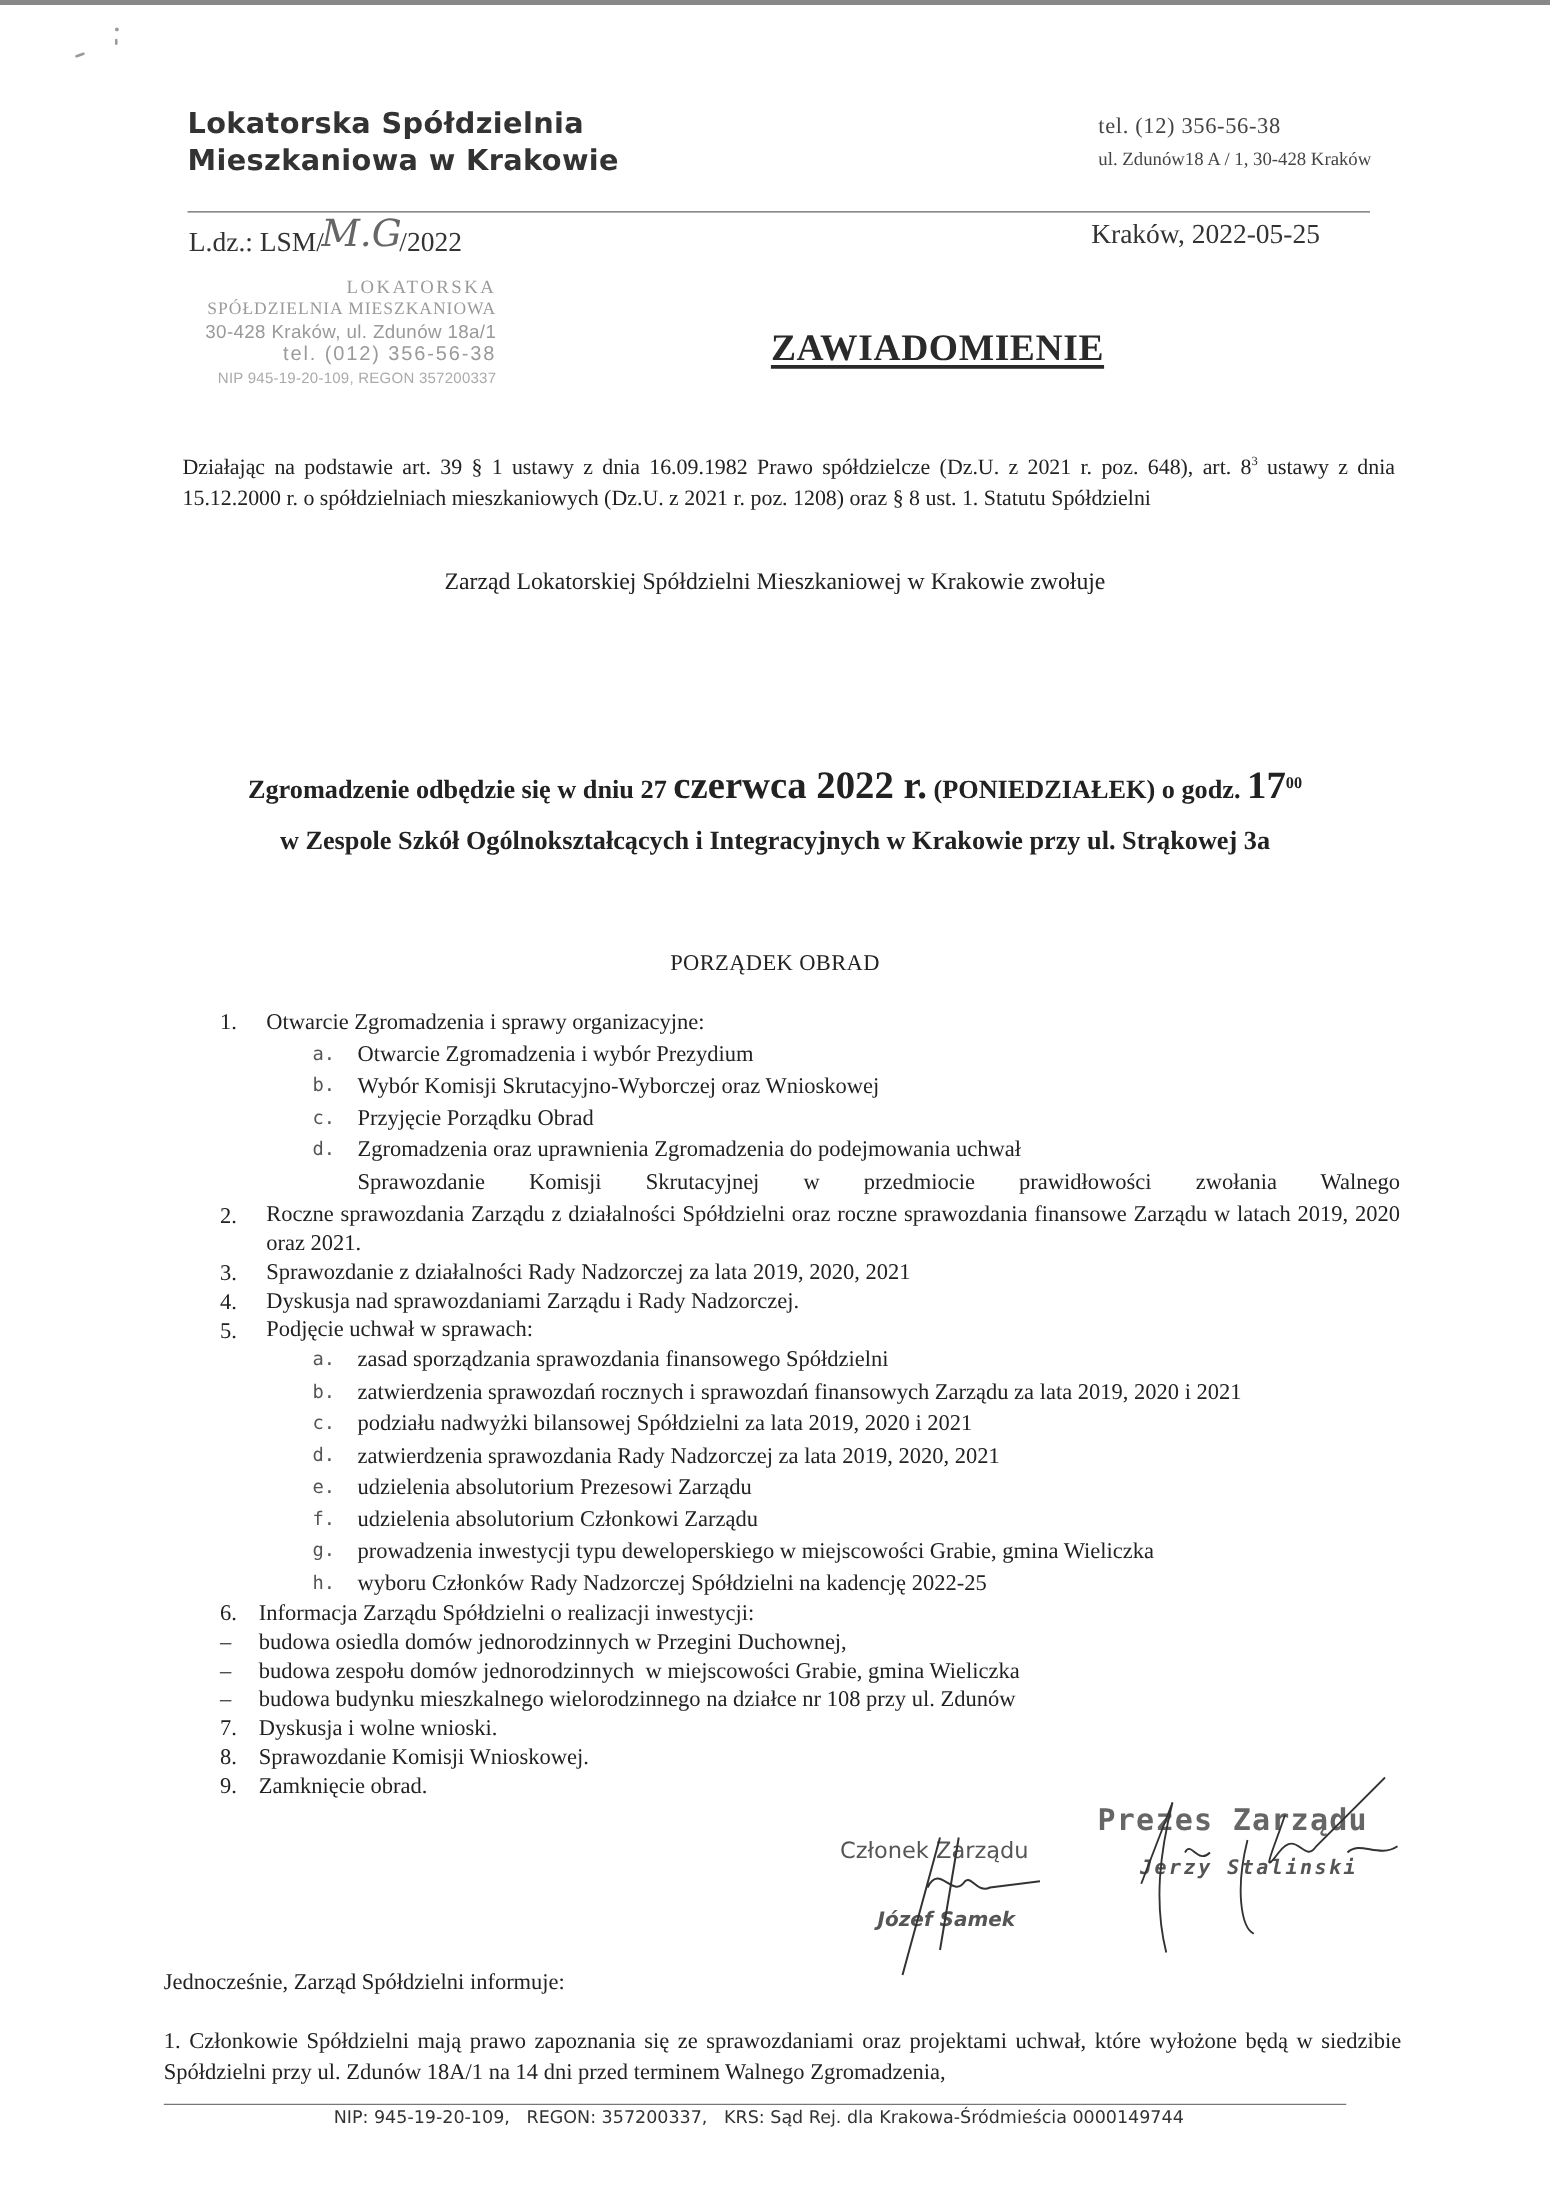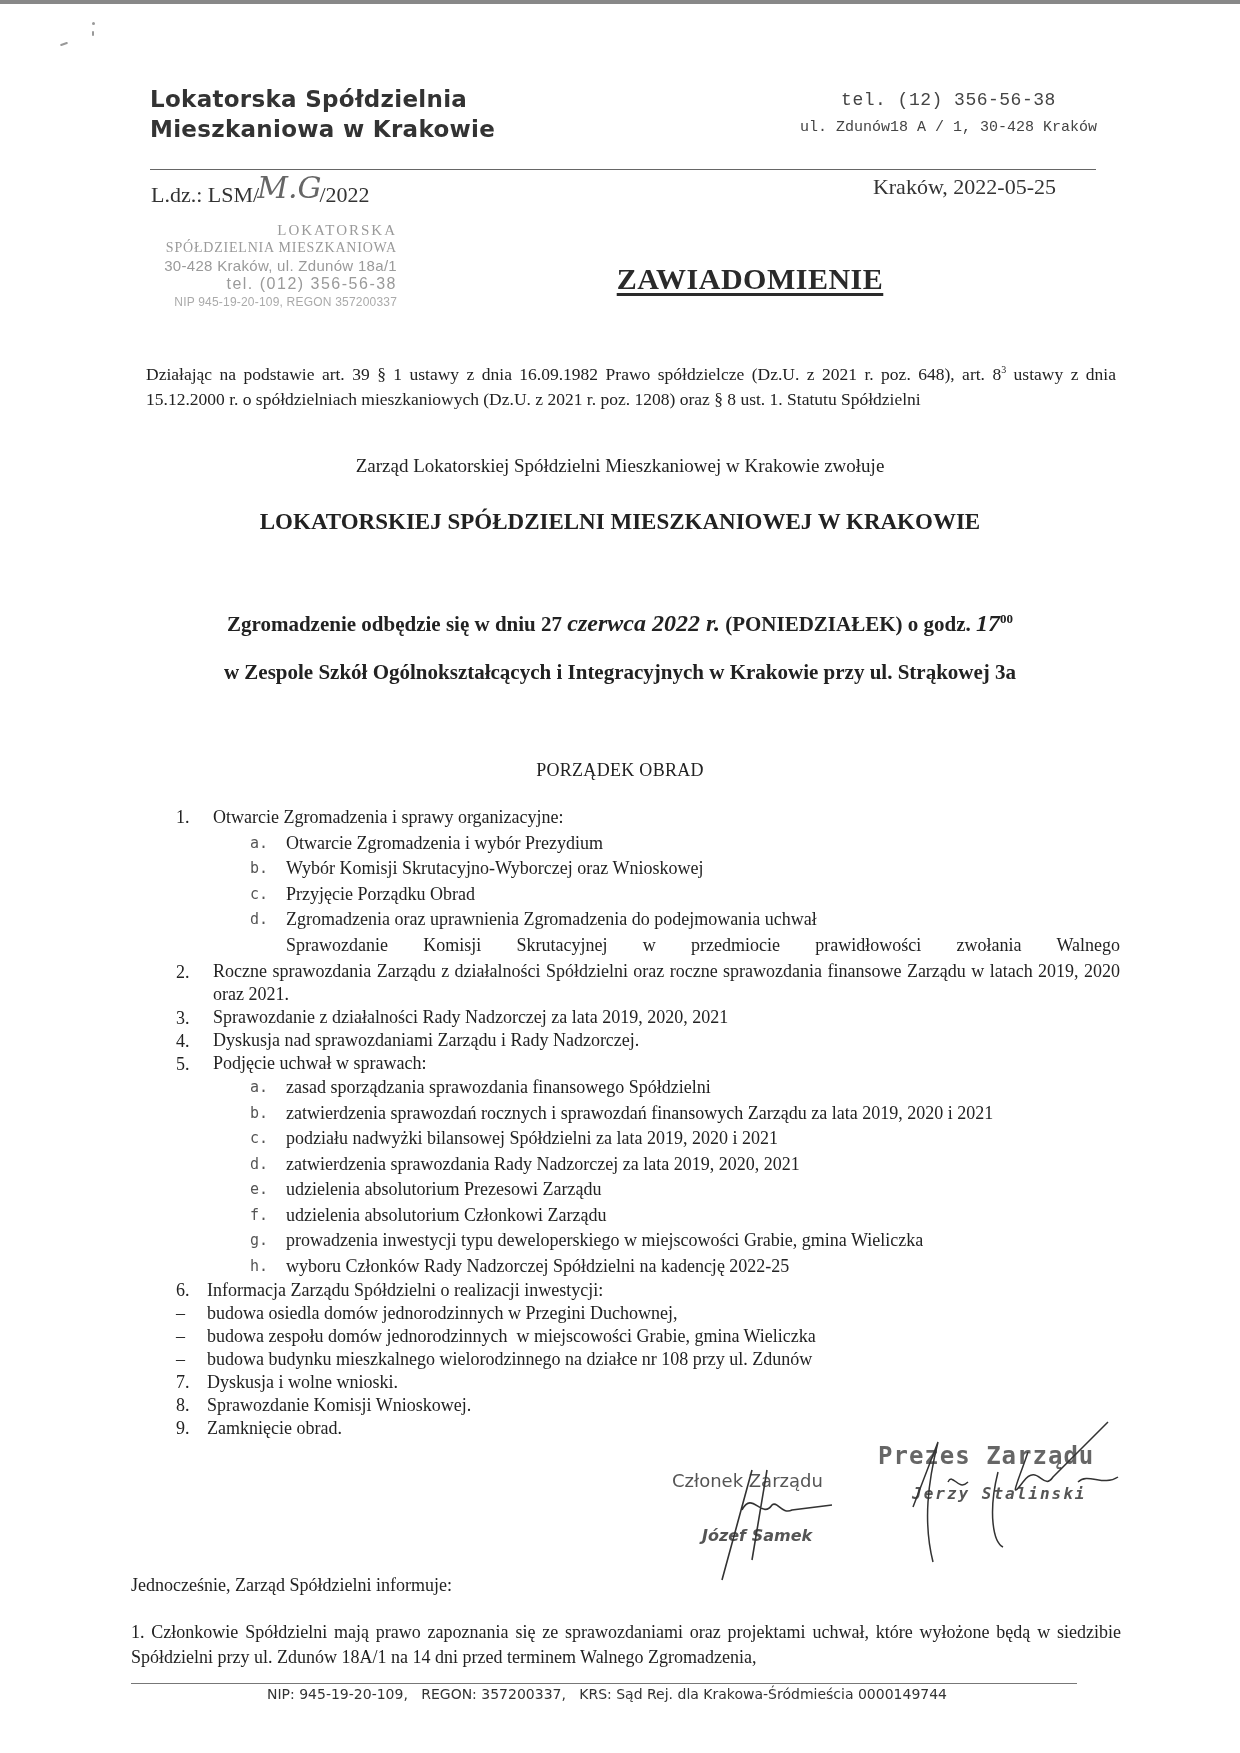--- a/index.html
+++ b/index.html
@@ -6,21 +6,21 @@
   body {
     width:1240px; height:1753px; position:relative; overflow:hidden;
     color:#1e1e1e;
     font-family:"Liberation Serif", "DejaVu Serif", serif;
   }
   .topline { position:absolute; left:0; top:0; width:1240px; height:4px; background:#555; opacity:.7; }
   .speck { position:absolute; background:#555; border-radius:2px; opacity:.6; }
 
   
   .org-name { position:absolute; left:150px; top:84px; font-family:"DejaVu Sans", sans-serif; font-weight:bold; font-size:23px; line-height:30px; color:#333; letter-spacing:.3px; }
-  .contact { position:absolute; right:143px; top:88px; text-align:center; font-family:Liberation Mono, monospace; color:#444; }
+  .contact { position:absolute; right:143px; top:88px; text-align:left; font-family:Liberation Serif, serif; color:#444; }
   .contact .tel { font-size:18px; line-height:24px; letter-spacing:.5px; }
   .contact .addr { font-size:15px; line-height:32px; }
   .head-rule { position:absolute; left:150px; width:946px; top:169px; height:1px; background:#666; }
 
   .ldz { position:absolute; left:151px; top:174px; font-size:22px; color:#333; }
   .ldz .hand { font-family:"DejaVu Serif", serif; font-style:italic; color:#666; font-size:30px; margin:0 -2px; position:relative; top:-4px; }
   .place-date { position:absolute; right:184px; top:174px; font-size:22px; color:#333; }
 
   
   .stamp { position:absolute; left:112px; top:221px; width:285px; text-align:right; color:#9a9a9a; line-height:18px; }
@@ -34,21 +34,21 @@
   .title span { font-weight:bold; font-size:30px; text-decoration:underline; text-underline-offset:4px; color:#2a2a2a; letter-spacing:.5px; }
 
   
   .intro { position:absolute; left:146px; width:970px; top:357px; font-size:17.5px; line-height:25px; color:#222; text-align:justify; }
   .intro sup { font-size:10px; }
   .convenes { position:absolute; left:0; right:0; top:455px; text-align:center; font-size:19px; color:#222; }
   .meeting-title { position:absolute; left:0; right:0; top:505px; text-align:center; font-weight:bold; color:#222; }
   .meeting-title .l1 { font-size:29px; line-height:36px; }
   .meeting-title .l2 { font-size:23px; line-height:34px; }
   .when { position:absolute; left:0; right:0; top:610px; text-align:center; font-weight:bold; font-size:21px; color:#222; }
-  .when .big { font-size:24px;font-style:italic; }
+  .when .big { font-size:31px; }
   .when sup { font-size:13px; }
   .where { position:absolute; left:0; right:0; top:660px; text-align:center; font-weight:bold; font-size:21px; color:#222; }
 
   .agenda-title { position:absolute; left:0; right:0; top:760px; text-align:center; font-size:18px; color:#222; letter-spacing:.3px; }
 
   .agenda { position:absolute; left:176px; width:944px; top:805px; font-size:18px; line-height:25.5px; color:#222; }
   .row { position:relative; }
   .num { position:absolute; left:0; width:30px; }
   .txt { margin-left:37px; }
   .sub { position:relative; margin-left:74px; }
@@ -105,21 +105,20 @@
 
 <div class="title">
   <span>ZAWIADOMIENIE</span>
 </div>
 
 <div class="intro"><span>Działając na podstawie art. 39 § 1 ustawy z dnia 16.09.1982 Prawo spółdzielcze (Dz.U. z 2021 r. poz. 648), art. 8</span><sup>3</sup><span> ustawy z dnia 15.12.2000 r. o spółdzielniach mieszkaniowych (Dz.U. z 2021 r. poz. 1208) oraz § 8 ust. 1. Statutu Spółdzielni</span></div>
 
 <div class="convenes">Zarząd Lokatorskiej Spółdzielni Mieszkaniowej w Krakowie zwołuje</div>
 
 <div class="meeting-title">
-  <div class="l2">LOKATORSKIEJ SPÓŁDZIELNI MIESZKANIOWEJ W KRAKOWIE</div>
 </div>
 
 <div class="when"><span>Zgromadzenie odbędzie się w dniu 27 </span><span class="big">czerwca 2022 r.</span><span> (PONIEDZIAŁEK) o godz. </span><span class="big">17</span><sup>00</sup></div>
 
 <div class="where">w Zespole Szkół Ogólnokształcących i Integracyjnych w Krakowie przy ul. Strąkowej 3a</div>
 
 <div class="agenda-title">PORZĄDEK OBRAD</div>
 
 <div class="agenda">
   <div class="row">

